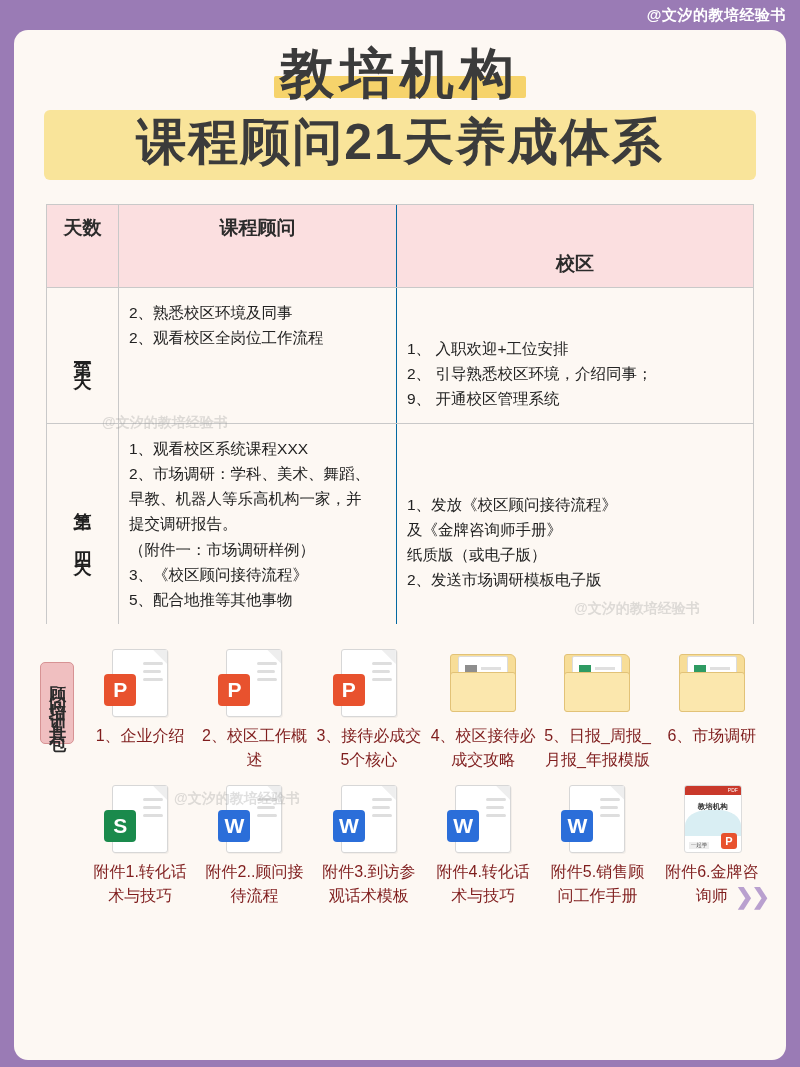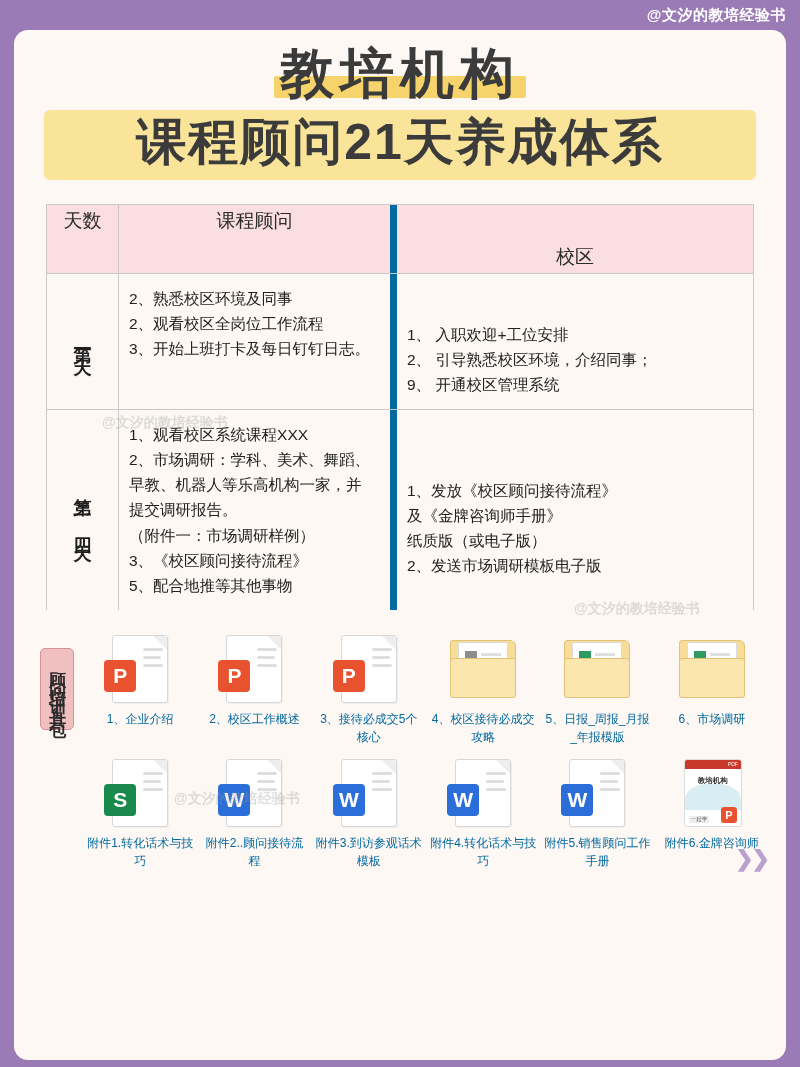--- a/index.html
+++ b/index.html
@@ -69,28 +69,28 @@
   }
   
   .table {
     margin: 18px 32px 0 32px;
     border: 1px solid #c9c9c9;
     border-bottom: none;
   }
   .trow { display: flex; }
   .trow.head { background: #fbdfe0; }
   .c-day   { width: 72px;  border-right: 1px solid #c9c9c9; }
-  .c-cons  { width: 278px; border-right: 7px solid #0369a1; }
+  .c-cons  { width: 278px; border-right: 1px solid #0369a1; }
   .c-camp  { flex: 1; margin-top: 36px; }
   .trow.head .cell {
     font-size: 19px;
-    font-weight: normal;
+    font-weight: bold;
     color: #2b2b2b;
     text-align: center;
-    padding: 3px 4px;
+    padding: 10px 4px;
   }
   .trow.body { border-top: 1px solid #c9c9c9; }
   .trow.body .cell {
     padding: 12px 10px;
     font-size: 15.5px;
     color: #222;
     line-height: 1.62;
   }
   .trow.body .c-day .cell,
   .day-cell {
@@ -274,22 +274,22 @@
     width: 16px; height: 16px;
     background: #e8522e;
     color: #fff;
     font-size: 11px;
     font-weight: bold;
     line-height: 16px;
     text-align: center;
     border-radius: 3px;
   }
   .tile .cap {
-    font-size: 12px;
-    color: #0369a1;
+    font-size: 16px;
+    color: #7f1d1d;
     line-height: 1.5;
   }
   
   .chevrons {
     position: absolute;
     right: 18px; bottom: 10px;
     color: #b9a0cf;
     font-size: 22px;
     font-weight: bold;
     letter-spacing: -2px;
@@ -337,21 +337,20 @@
     <div class="trow body">
       <div class="c-day">
         <div class="cell day-cell" style="height:100%;">
           <span class="day-text">第一天</span>
         </div>
       </div>
       <div class="c-cons">
         <div class="cell lines">
           <p>2、熟悉校区环境及同事</p>
           <p>2、观看校区全岗位工作流程</p>
-          <p>3、开始上班打卡及每日钉钉日志。</p>
         </div>
       </div>
       <div class="c-camp">
         <div class="cell lines">
           <p>1、 入职欢迎+工位安排</p>
           <p>2、 引导熟悉校区环境，介绍同事；</p>
           <p>9、 开通校区管理系统</p>
         </div>
       </div>
     </div>

